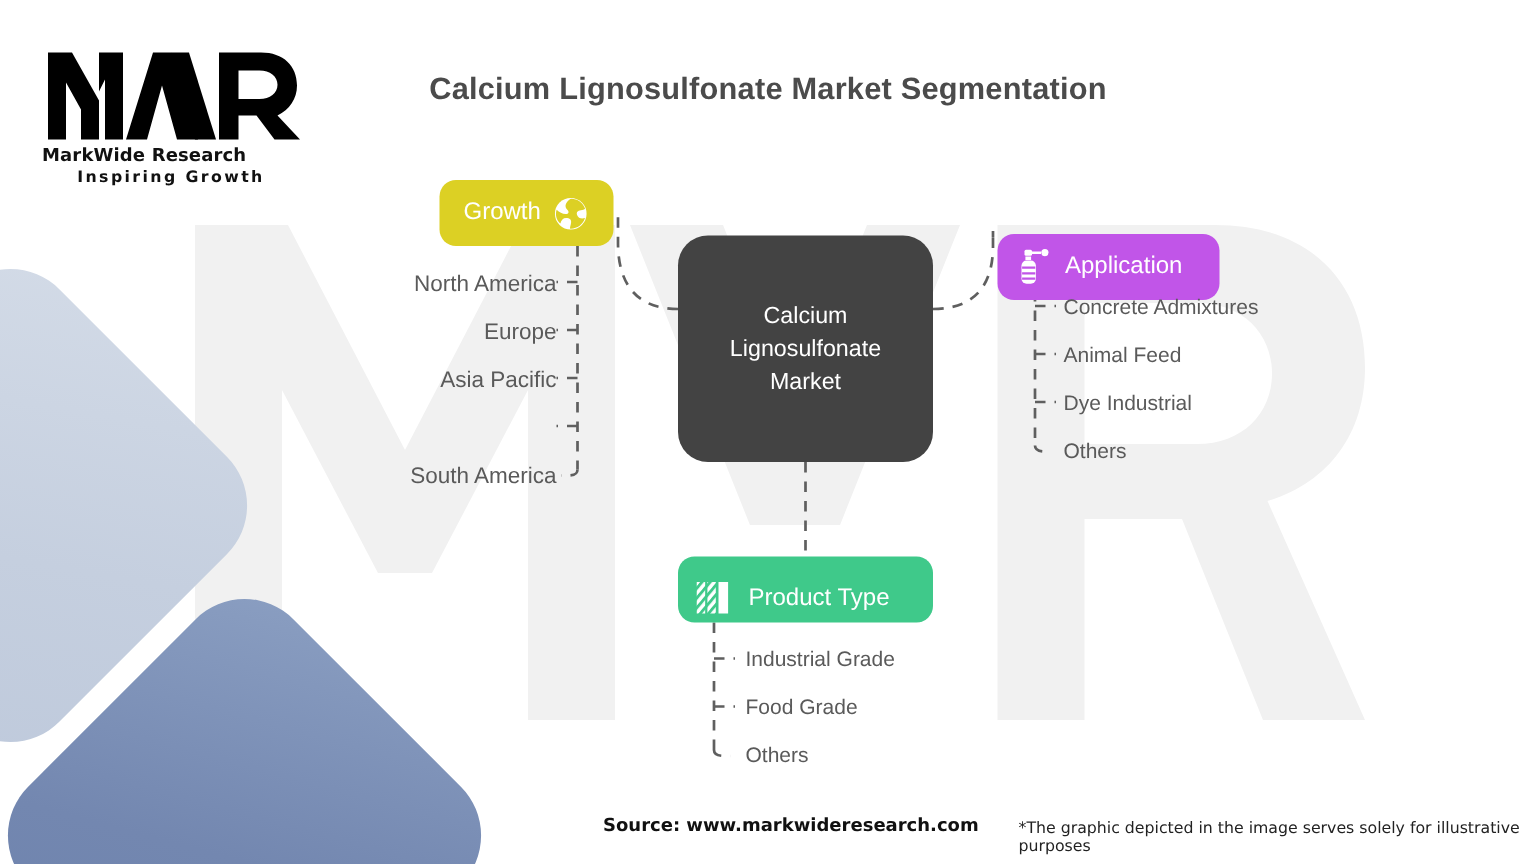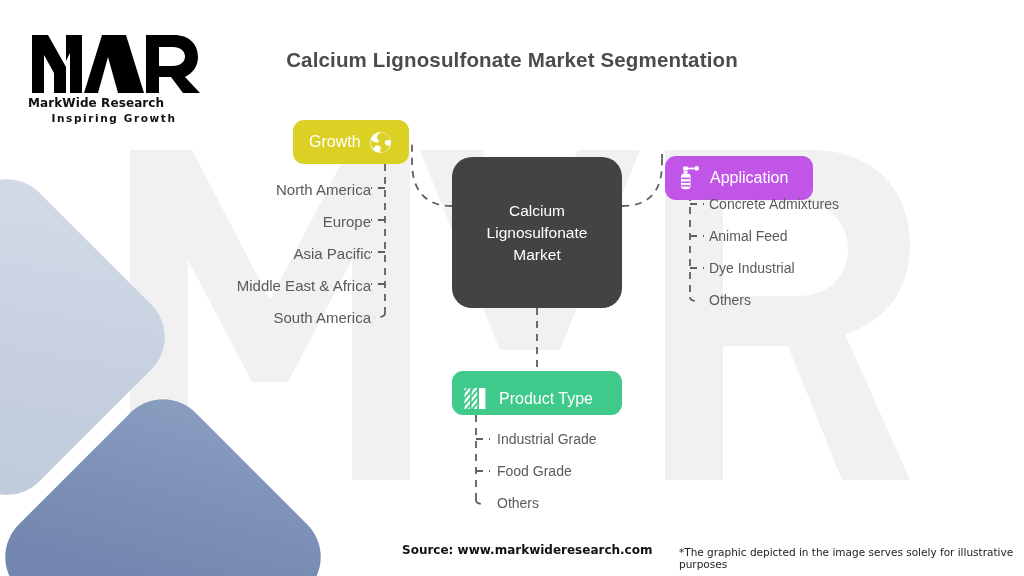--- a/index.html
+++ b/index.html
@@ -194,21 +194,20 @@
       <svg width="23" height="23" viewBox="0 0 24 24" xmlns="http://www.w3.org/2000/svg">
         <circle cx="12" cy="12" r="11" fill="#ffffff"></circle>
         <path d="M12 1.6 C8.2 4 7.4 7.2 9.6 9.2 C11.2 10.6 10.4 12.4 8.4 12.2 C6.2 12 4 11 2.2 9.2 C1 12.6 2 16.4 4.8 18.8 C5.4 16 7 14.6 9.6 15 C12 15.4 12.8 17 12 19.4 C11.6 20.8 11.4 21.8 11.6 22.4 C16.4 22.6 20.6 19.4 21.9 15 C19.4 15.8 17.2 15 16.4 12.8 C15.8 11 16.8 9.8 19 9.6 C20.4 9.5 21.4 9.2 22 8.6 C20.6 4.4 16.6 1.5 12 1.6 Z" fill="#dcd024"></path>
       </svg>
     </span>
   </div>
 
   <div class="region-leaf" style="top:181px">North America</div>
   <div class="region-leaf" style="top:213px">Europe</div>
   <div class="region-leaf" style="top:245px">Asia Pacific</div>
-  <div class="region-leaf" style="top:277px">Middle East &amp; Africa</div>
   <div class="region-leaf" style="top:309px">South America</div>
 
   <div class="badge badge-application">
     <span class="b-icon">
       <svg width="24" height="26" viewBox="0 0 24 26" xmlns="http://www.w3.org/2000/svg">
         <g fill="#ffffff">
           <rect x="6" y="1.5" width="5" height="4" rx="1"></rect>
           <path d="M11 2.6 L17 2.6 L17 4.4 L11 4.4 Z"></path>
           <circle cx="19.6" cy="3.4" r="2.4"></circle>
           <path d="M6.6 6 L10.4 6 L10.4 8.4 L6.6 8.4 Z"></path>

